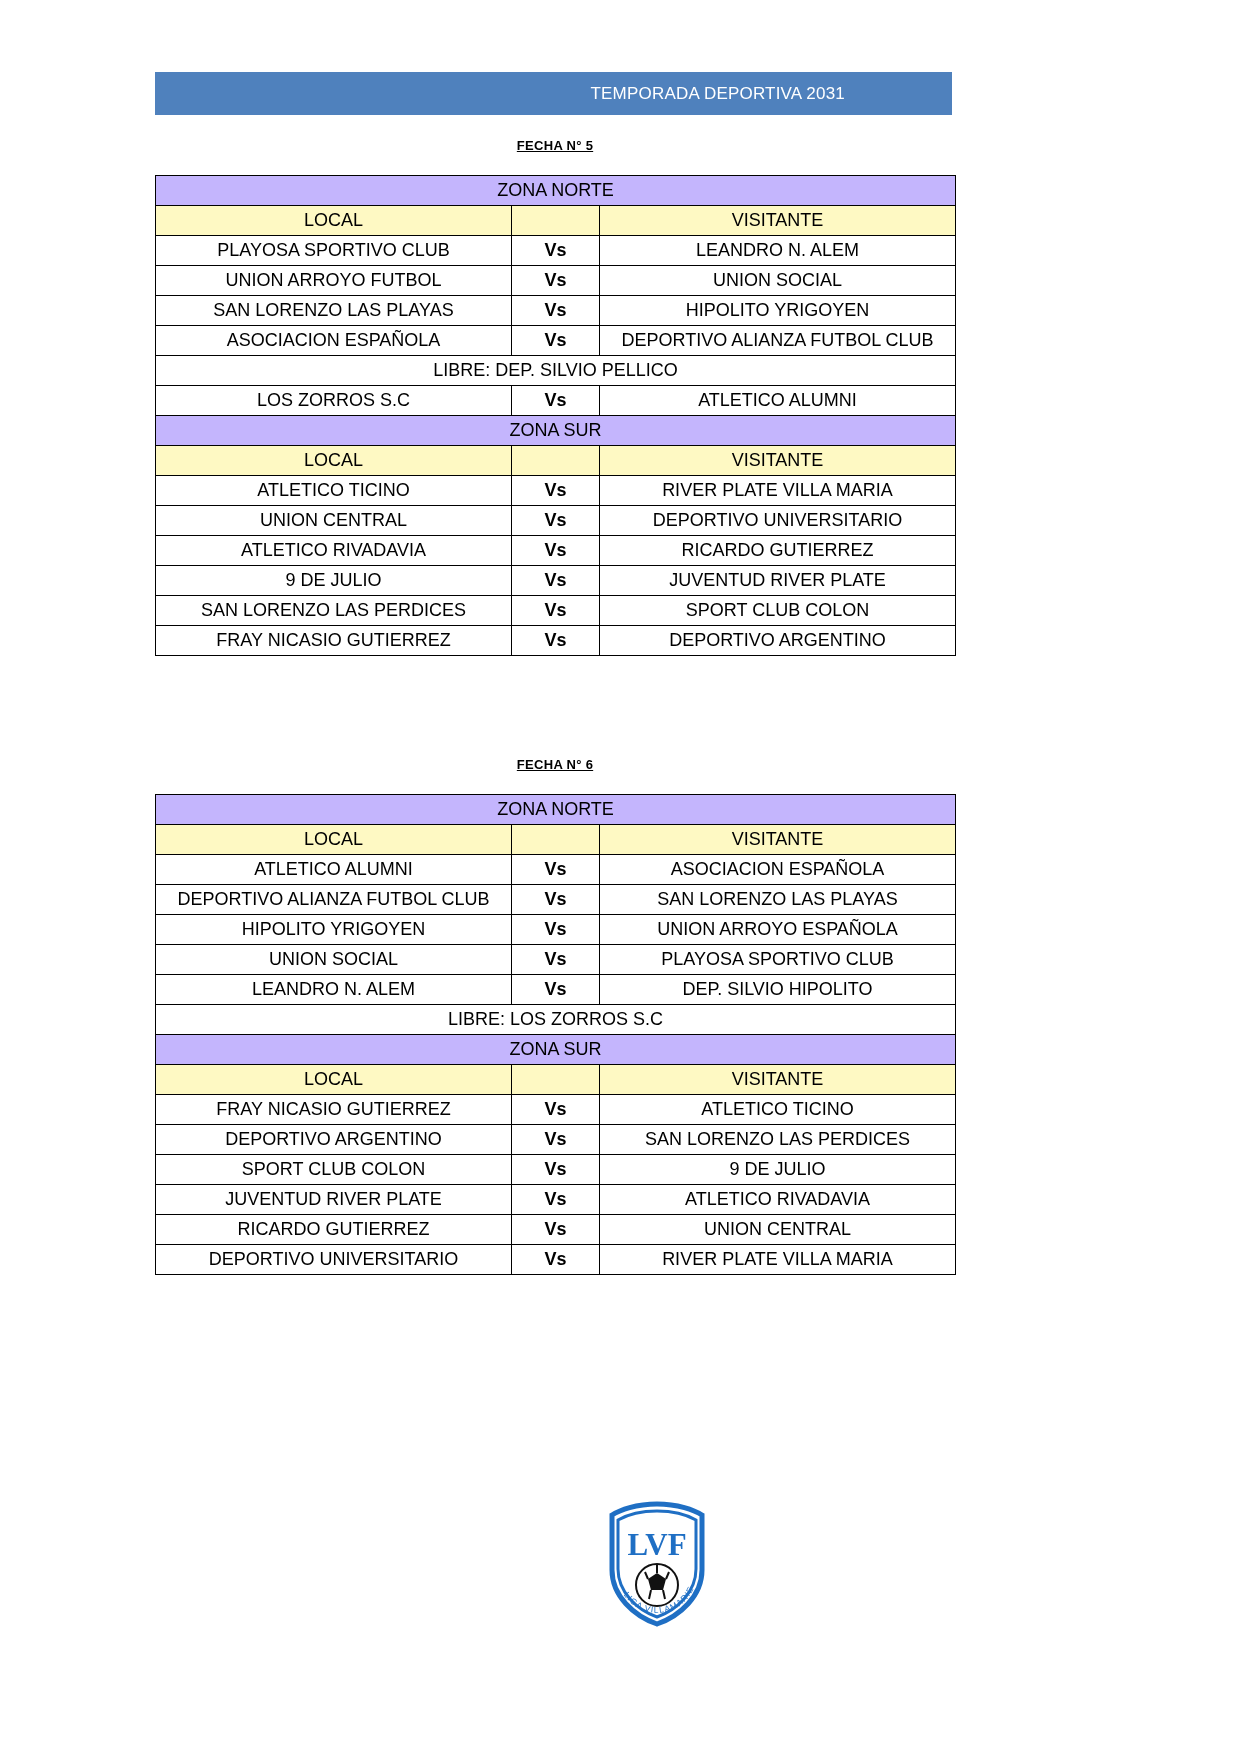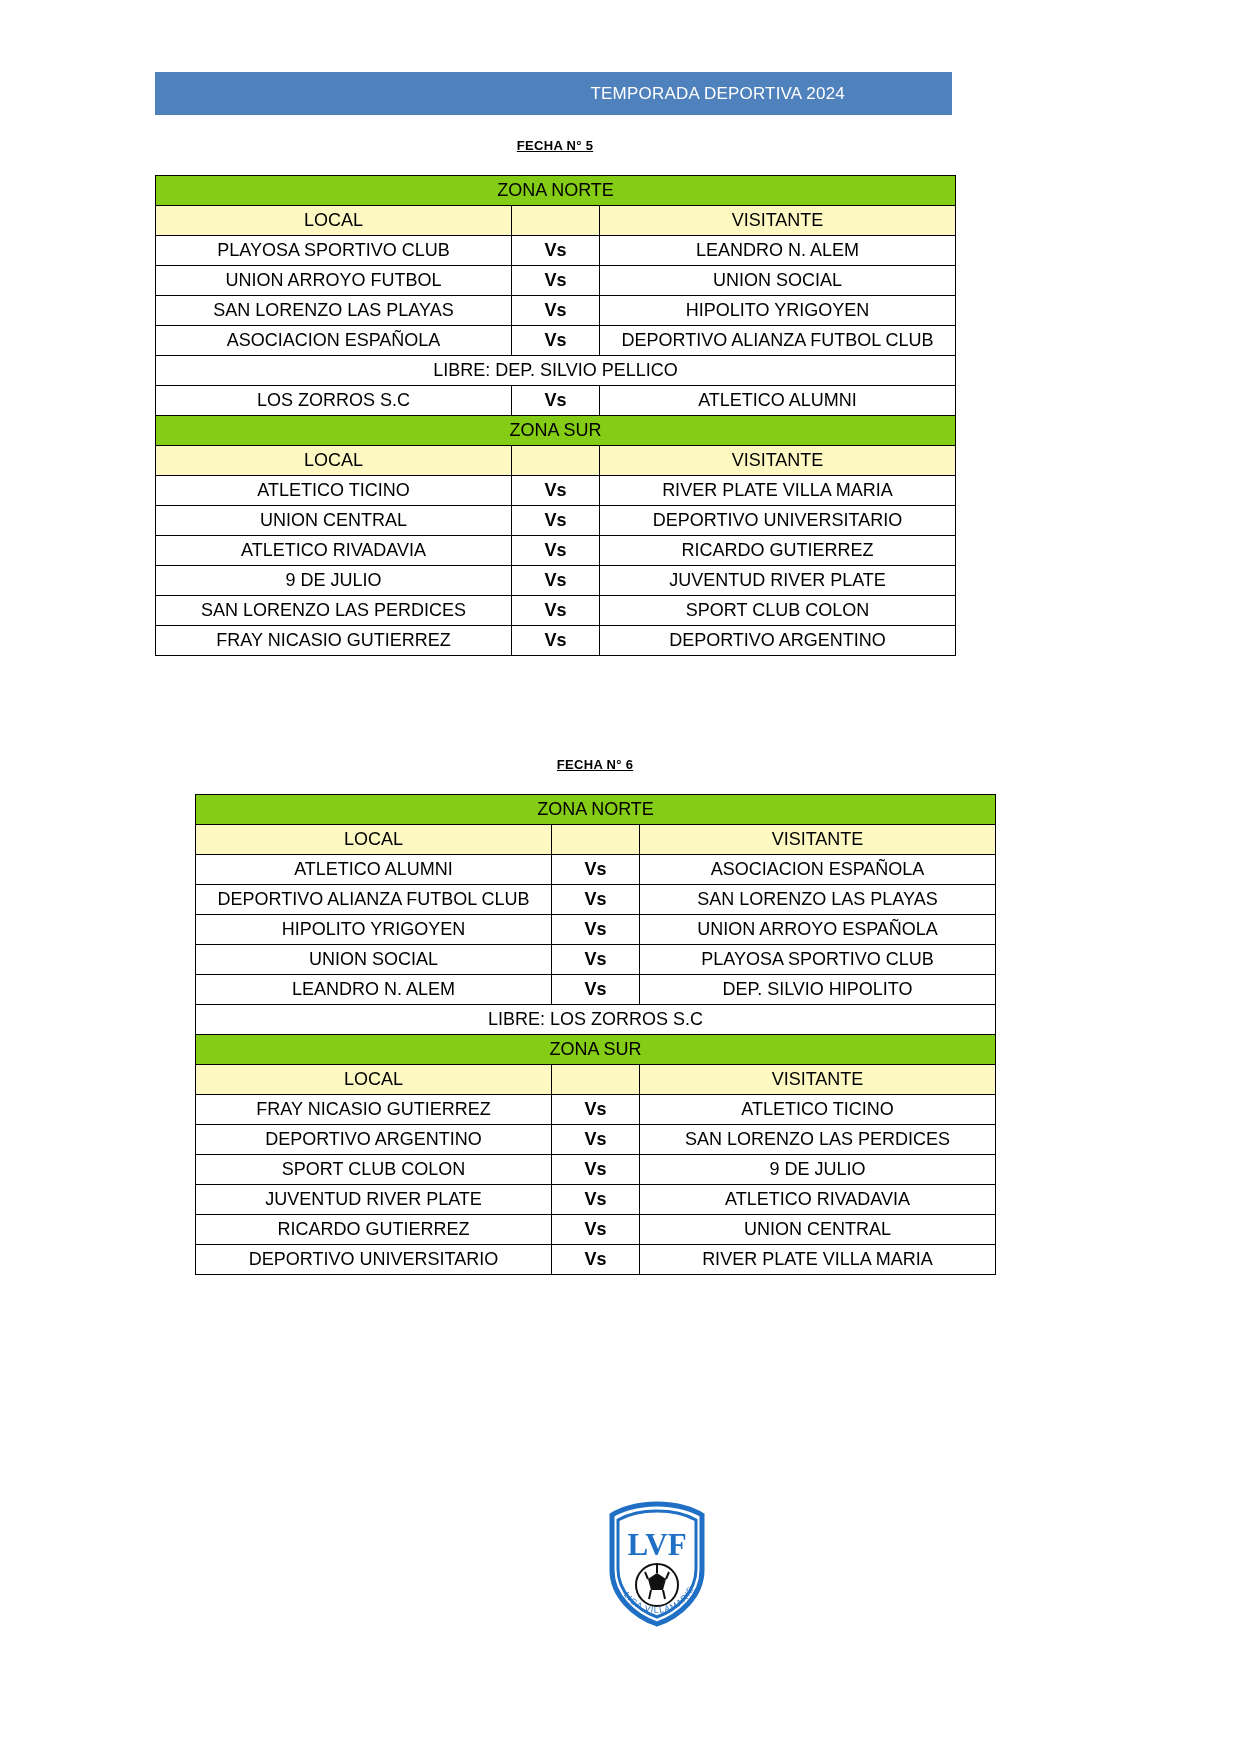--- a/index.html
+++ b/index.html
@@ -64,21 +64,21 @@
     border: 1px solid #000000;
     font-size: 18px;
     text-align: center;
     height: 29px;
     padding: 0 4px;
     line-height: 1.05;
     white-space: nowrap;
     overflow: hidden;
   }
   td.zone-head {
-    background: #84cc16;
+    background: #c4b5fd;
     font-size: 18px;
   }
   td.col-head {
     background: #fef9c3;
   }
   td.vs {
     font-weight: bold;
     width: 88px;
   }
   td.libre {
@@ -104,21 +104,21 @@
     height: 128px;
   }
   .logo svg { display:block; }
 </style>
 </head>
 <body>
 
 <div class="page">
 
   <div class="banner">
-    <span>TEMPORADA DEPORTIVA 2024</span>
+    <span>TEMPORADA DEPORTIVA 2031</span>
   </div>
 
   <div class="section" id="section-0" style="top:138px;">
     <div class="section-title">FECHA N° 5</div>
     <table class="fixture">
       <colgroup>
           <col class="c-local">
           <col class="c-vs">
           <col class="c-visit">
         </colgroup>
@@ -194,21 +194,21 @@
           </tr>
           <tr>
             <td>FRAY NICASIO GUTIERREZ</td>
             <td class="vs">Vs</td>
             <td>DEPORTIVO ARGENTINO</td>
           </tr>
         </tbody>
     </table>
   </div>
 
-  <div class="section" id="section-1" style="top:757px;margin-left:40px;">
+  <div class="section" id="section-1" style="top:757px;">
     <div class="section-title">FECHA N° 6</div>
     <table class="fixture">
       <colgroup>
           <col class="c-local">
           <col class="c-vs">
           <col class="c-visit">
         </colgroup>
       <tbody id="body-1">
           <tr>
             <td colspan="3" class="zone-head">ZONA NORTE</td>

